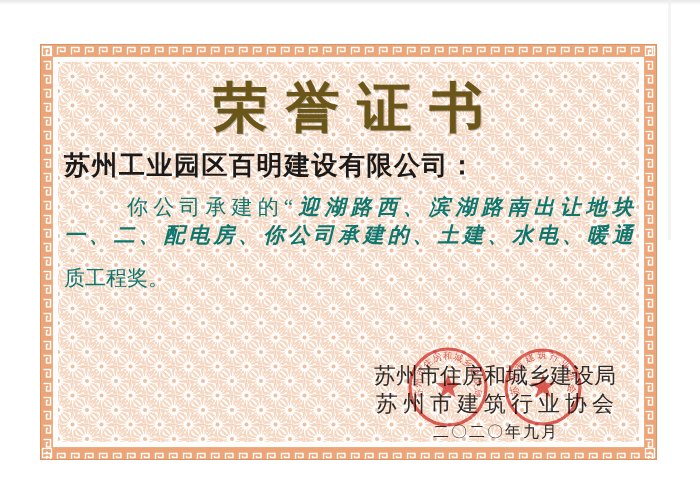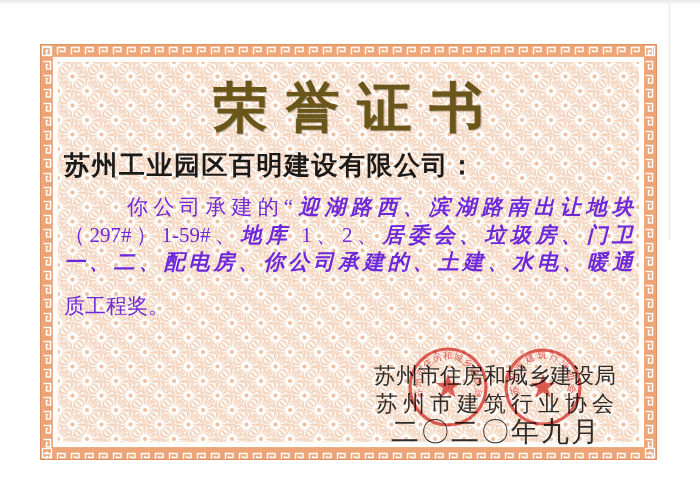--- a/index.html
+++ b/index.html
@@ -33,36 +33,36 @@
     color:#6b561a;
     text-shadow:1px 1px 0 rgba(58,44,8,.35), -0.5px 0 0 rgba(58,44,8,.3);
   }
   .recipient{
     position:absolute;left:10px;top:90px;
     font-size:26px;font-weight:bold;letter-spacing:1.5px;
     color:#1c1a18;
   }
   .body-text{
     position:absolute;left:10px;top:136px;width:569px;
-    font-size:21px;line-height:27.5px;color:#6d28d9;
+    font-size:21px;line-height:27.5px;color:#0f766e;
   }
   .body-text .line{
     text-align:justify;text-align-last:justify;
   }
   .body-text .line.no-justify{text-align-last:left;margin-top:16px;}
   .body-text .line.first{text-indent:63px;}
   .seg.print{font-weight:normal;font-style:normal;}
   .seg.script{font-weight:bold;font-style:italic;}
   .signature{
     position:absolute;right:24px;top:304px;width:248px;
     text-align:center;color:#2e2b28;
     font-size:22px;line-height:28px;
   }
   .signature .issuer2{letter-spacing:5px;text-indent:5px;}
-  .signature .date{letter-spacing:2px;text-indent:2px;font-size:28px;}
+  .signature .date{letter-spacing:2px;text-indent:2px;font-size:16px;}
   .seals-svg{
     position:absolute;left:348px;top:283px;
     mix-blend-mode:multiply;opacity:.92;
   }
 </style>
 </head>
 <body>
 
 <div class="photo">
   <div class="scan-edge-right"></div>
@@ -124,23 +124,20 @@
 
       <div class="title">荣誉证书</div>
 
       <div class="recipient">苏州工业园区百明建设有限公司：</div>
 
       <div class="body-text">
         <div class="line first">
           <span class="seg print">你公司承建的“</span><span class="seg script">迎湖路西、滨湖路南出让地块</span>
         </div>
         <div class="line">
-          <span class="seg print">（297#）1-59#、</span><span class="seg script">地库</span><span class="seg print"> 1、2、</span><span class="seg script">居委会、垃圾房、门卫</span>
-        </div>
-        <div class="line">
           <span class="seg script">一、二、配电房、你公司承建的、土建、水电、暖通</span>
         </div>
         <div class="line no-justify">
           <span class="seg print">质工程奖。</span>
         </div>
       </div>
 
       <div class="signature">
         <div class="issuer1">苏州市住房和城乡建设局</div>
         <div class="issuer2">苏州市建筑行业协会</div>

